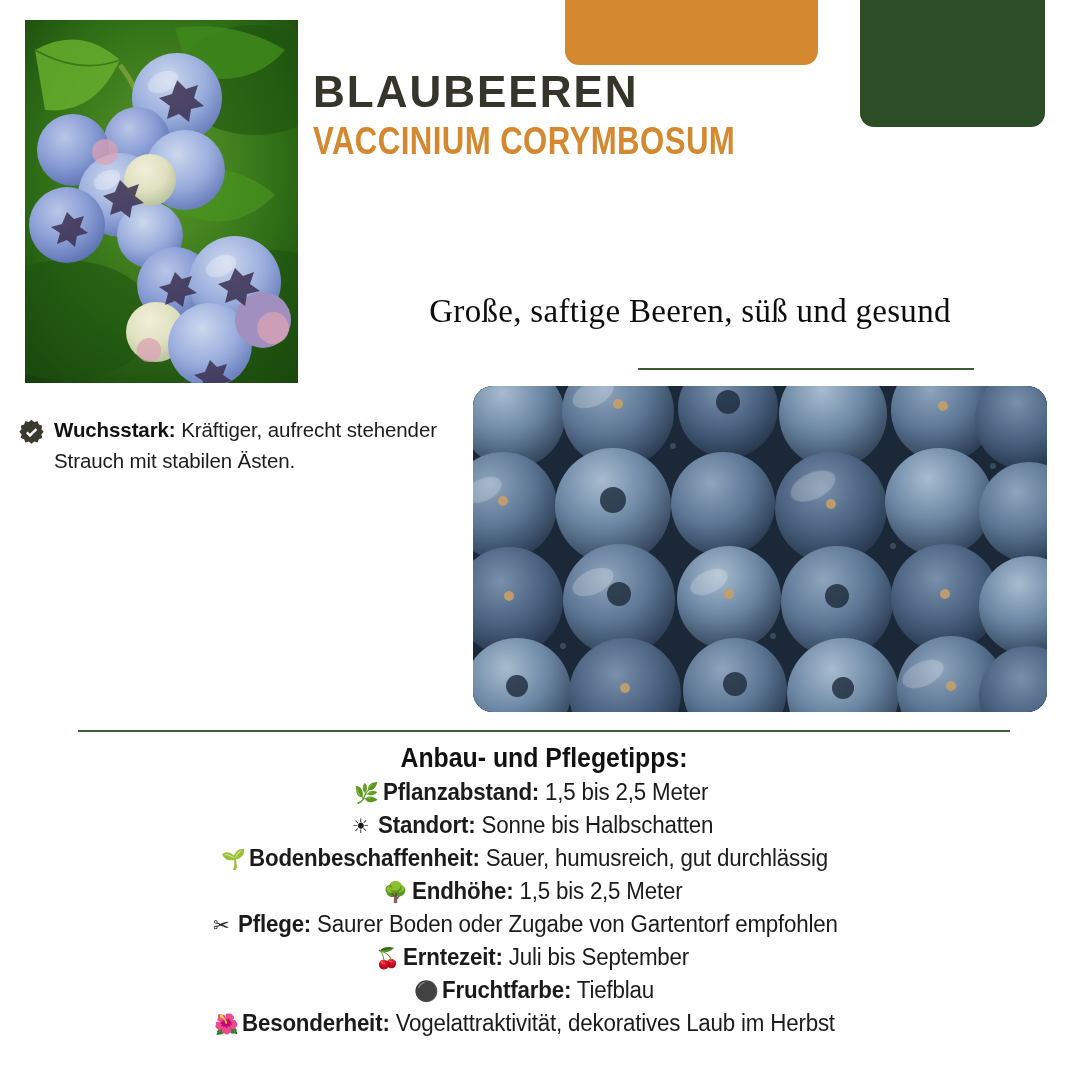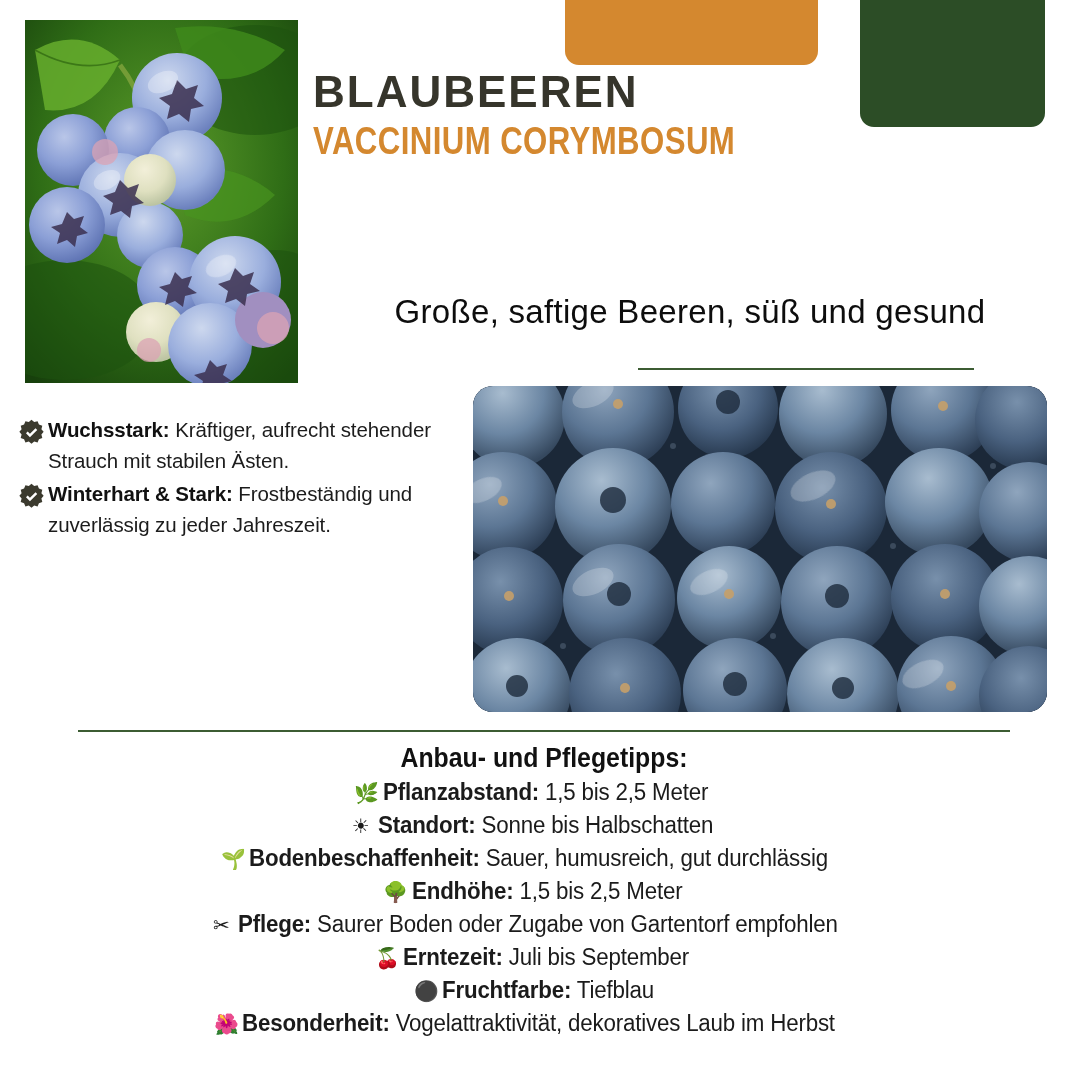--- a/index.html
+++ b/index.html
@@ -40,42 +40,42 @@
     font-size:39px; font-weight:700; letter-spacing:0.5px;
     color:#d4882f; line-height:1.1;
     transform:scaleX(0.80); transform-origin:left center;
     font-family:"Liberation Sans", sans-serif;
   }
 
   
   .tagline{
     position:absolute; left:340px; top:293px; width:700px;
     text-align:center;
-    font-family:Liberation Sans, sans-serif;
+    font-family:Liberation Serif, serif;
     font-size:33px; color:#0d0d0d; letter-spacing:0.3px;
   }
   .tagline-rule{
     position:absolute; left:638px; top:368px; width:336px; height:2px;
     background:#3c5c33;
   }
 
   
   .berries-photo{
     position:absolute; left:473px; top:386px; width:574px; height:326px;
     border-radius:20px; overflow:hidden; background:#2b3a4f;
   }
   .berries-photo svg{ display:block; width:100%; height:100%; }
 
   
   .features{
     position:absolute; left:18px; top:414px; width:470px;
     z-index:3;
   }
   .feature-row{
-    display:flex; align-items:flex-start; gap:3px;
+    display:flex; align-items:flex-start; gap:9px;
     margin-bottom:2px;
   }
   .seal-icon{ flex:0 0 auto; width:27px; height:27px; margin-top:5px; }
   .seal-icon svg{ display:block; width:27px; height:27px; }
   .feature-text{
     font-size:20.5px; line-height:31px; color:#1c1c1c;
     letter-spacing:-0.1px;
   }
   .feature-text b{ font-weight:700; color:#111; }
 
@@ -286,31 +286,20 @@
     <span class="seal-icon">
       <svg viewBox="0 0 24 24" aria-hidden="true">
           <path fill="#3b3a2e" d="M12 0.7l2.4 2 3-0.8 1.2 2.9 3 1.1-0.8 3.1 2 2.4-2 2.4 0.8 3.1-3 1.1-1.2 2.9-3-0.8-2.4 2-2.4-2-3 0.8-1.2-2.9-3-1.1 0.8-3.1-2-2.4 2-2.4-0.8-3.1 3-1.1 1.2-2.9 3 0.8z"></path>
           <path fill="#fff" d="M10.6 16.2l-3.5-3.5 1.5-1.5 2 2 5-5 1.5 1.5z"></path>
         </svg>
     </span>
     <span class="feature-text">
       <b>Wuchsstark:</b><span> Kräftiger, aufrecht stehender Strauch mit stabilen Ästen.</span>
     </span>
   </div>
-  <div class="feature-row">
-    <span class="seal-icon">
-      <svg viewBox="0 0 24 24" aria-hidden="true">
-          <path fill="#3b3a2e" d="M12 0.7l2.4 2 3-0.8 1.2 2.9 3 1.1-0.8 3.1 2 2.4-2 2.4 0.8 3.1-3 1.1-1.2 2.9-3-0.8-2.4 2-2.4-2-3 0.8-1.2-2.9-3-1.1 0.8-3.1-2-2.4 2-2.4-0.8-3.1 3-1.1 1.2-2.9 3 0.8z"></path>
-          <path fill="#fff" d="M10.6 16.2l-3.5-3.5 1.5-1.5 2 2 5-5 1.5 1.5z"></path>
-        </svg>
-    </span>
-    <span class="feature-text">
-      <b>Winterhart &amp; Stark:</b><span> Frostbeständig und zuverlässig zu jeder Jahreszeit.</span>
-    </span>
-  </div>
 </div>
 
 <div class="tips-rule"></div>
 <div class="tips-title">Anbau- und Pflegetipps:</div>
 
 <div class="tips-list">
   <div class="tip-row">
     <span class="tip-emoji">🌿</span>
     <span class="tip-body"><b>Pflanzabstand:</b><span> 1,5 bis 2,5 Meter</span></span>
   </div>

